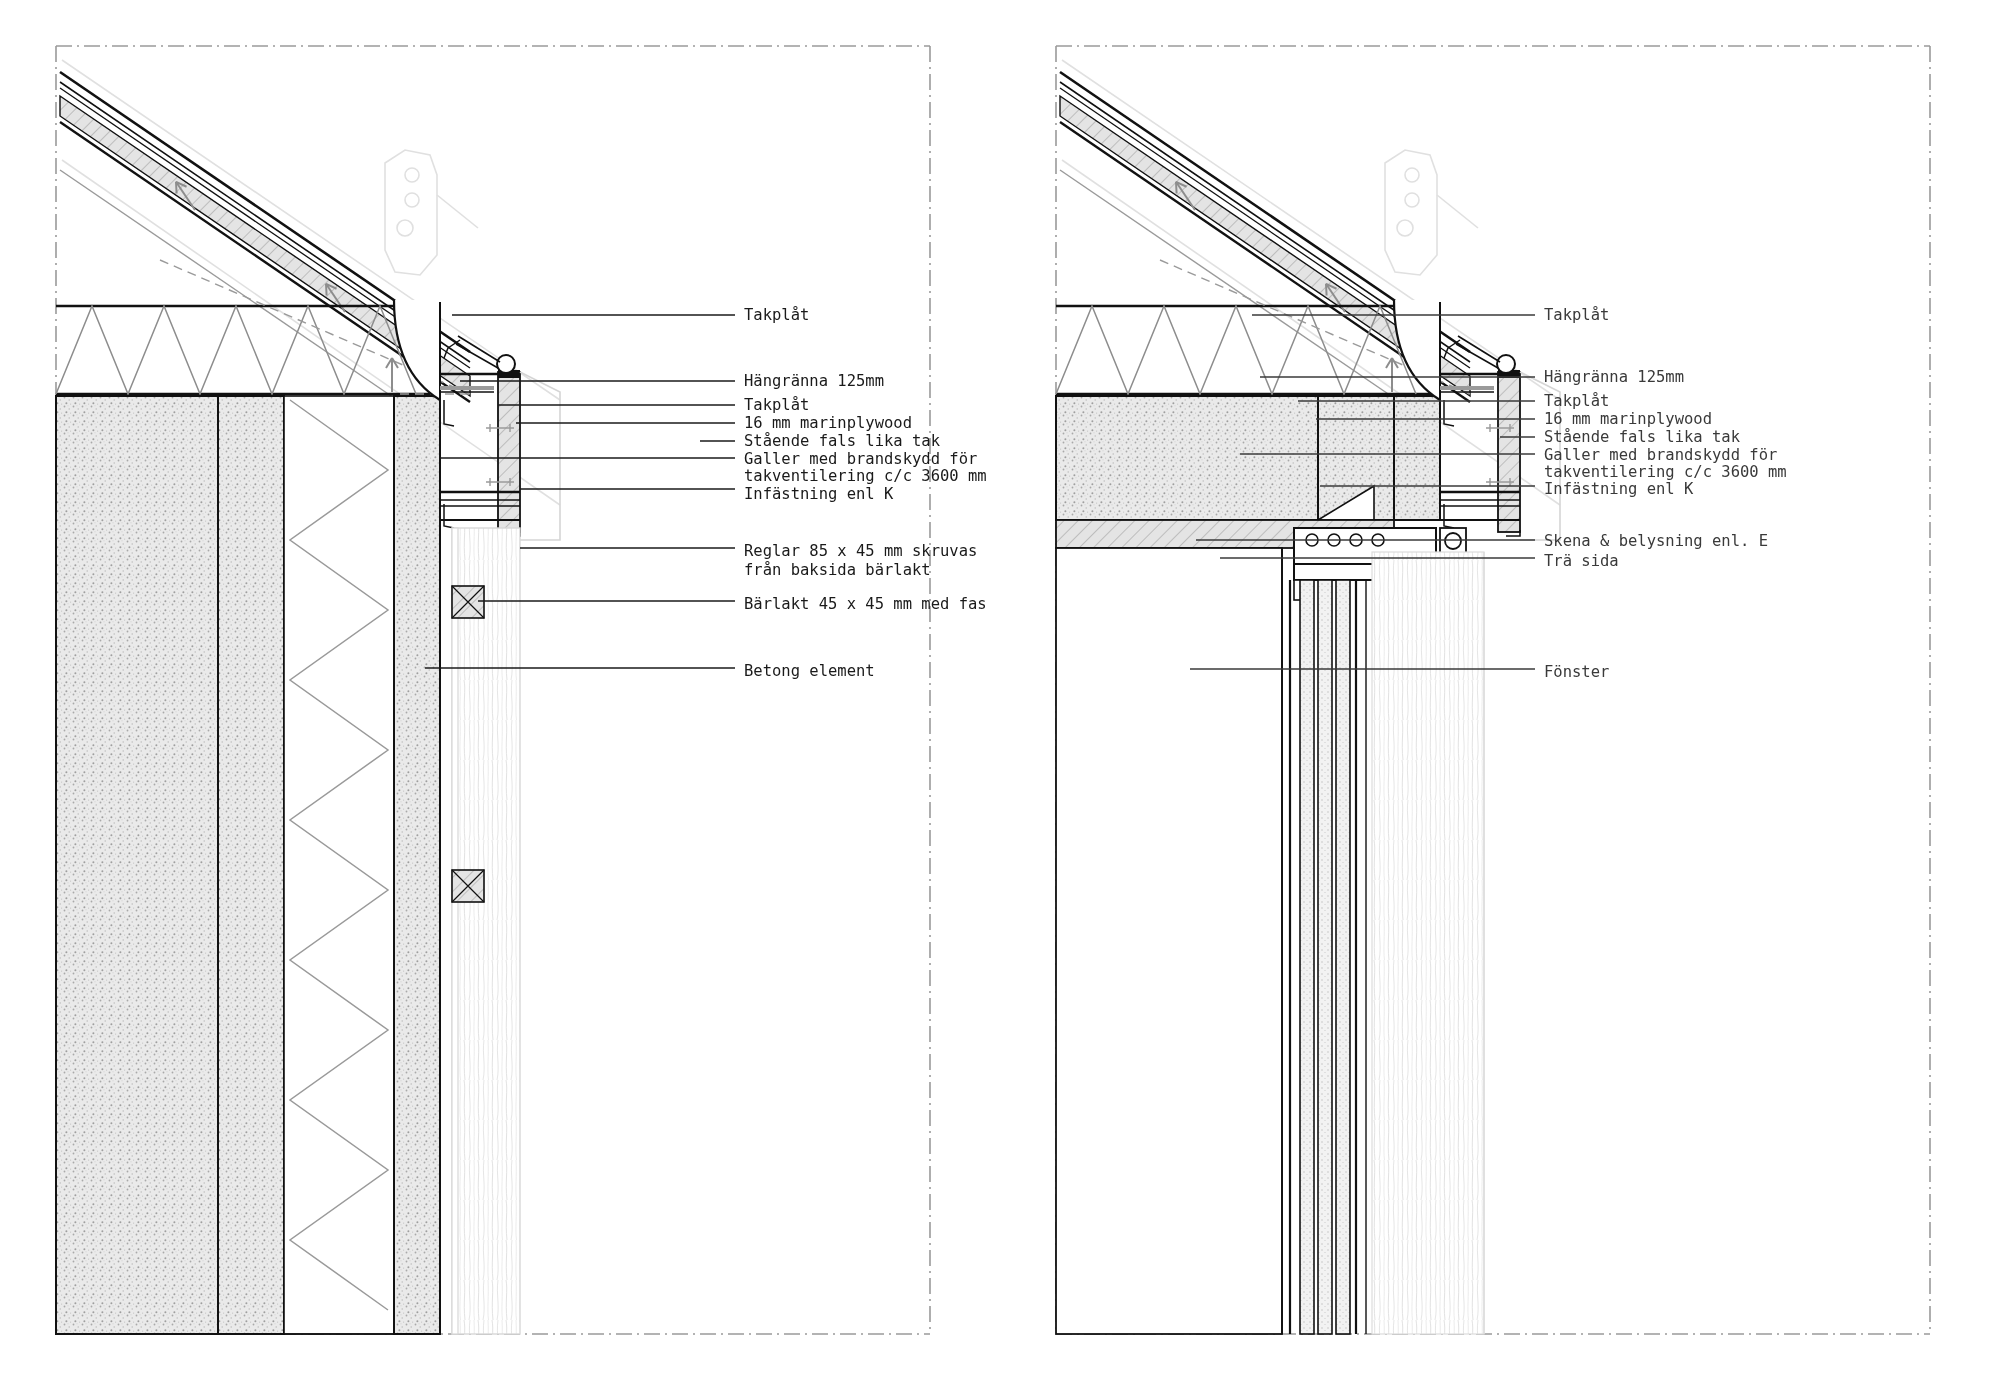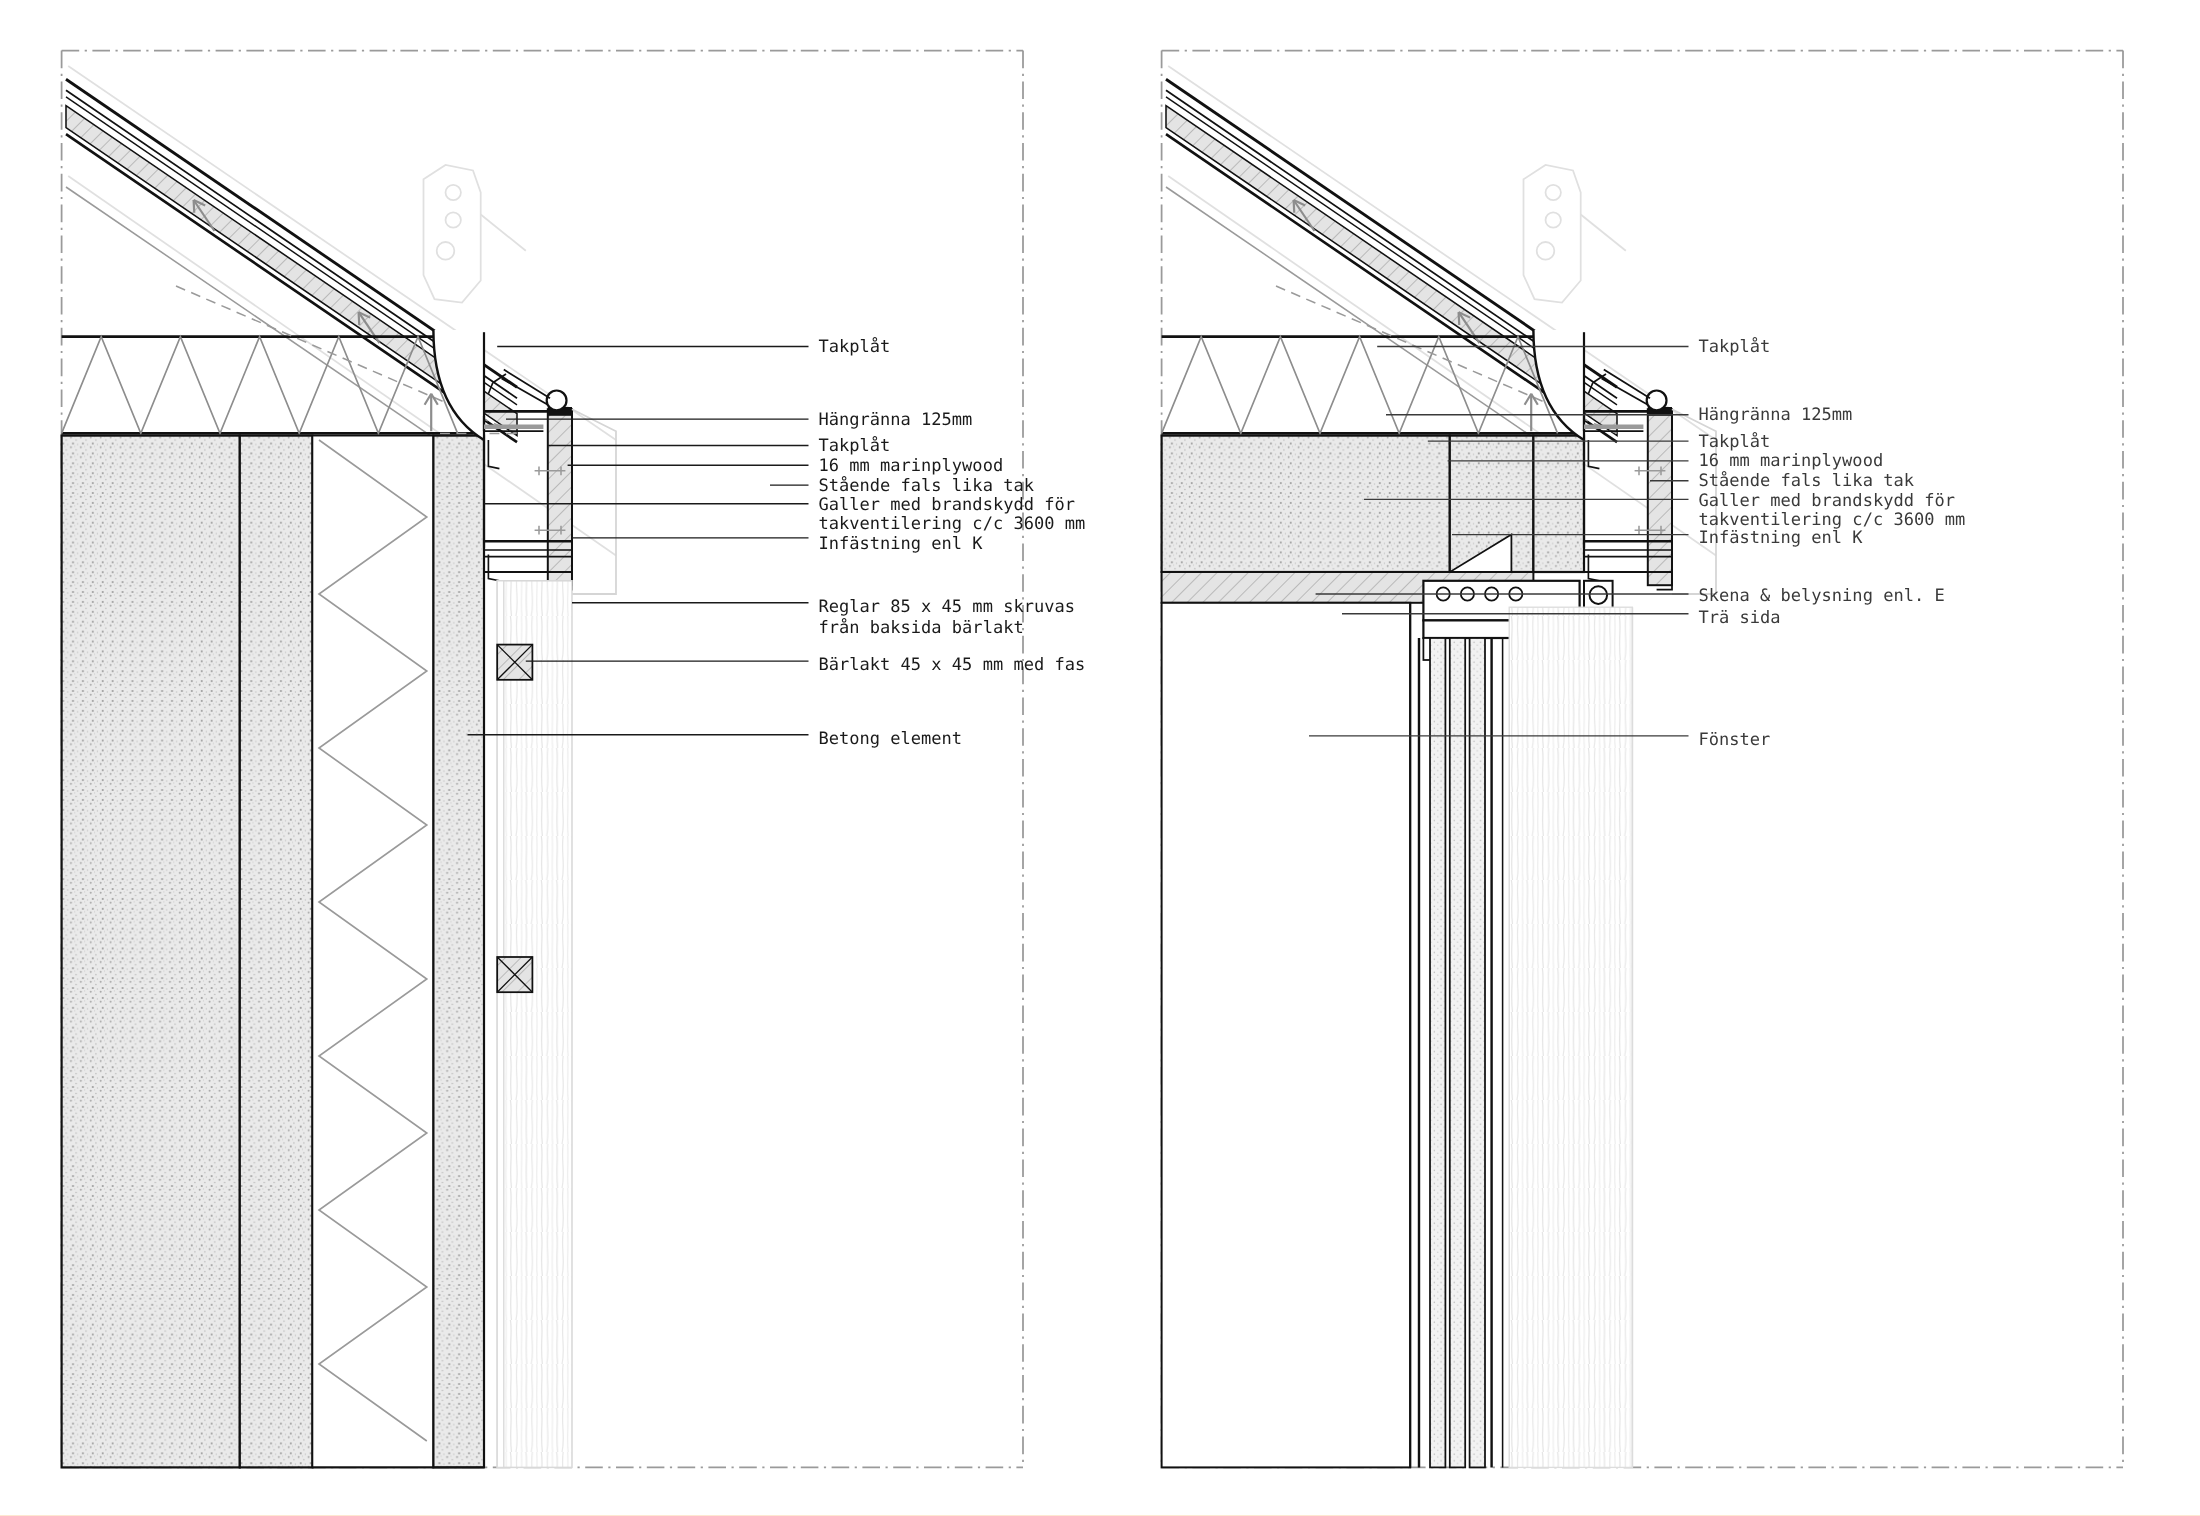--- a/index.html
+++ b/index.html
@@ -1,17 +1,17 @@
 <!DOCTYPE html>
 <html><head>
 <meta charset="utf-8">
 <style>
   html,body{margin:0;padding:0;background:#ffffff;}
   body{width:2000px;height:1378px;font-family:"DejaVu Sans Mono","Liberation Sans",sans-serif;}
-  #stage{position:relative;width:2000px;height:1378px;overflow:hidden;background:#fdba74;}
+  #stage{position:relative;width:2000px;height:1378px;overflow:hidden;background:#f0abfc;}
   svg{display:block;}
   .lbl{font-family:"DejaVu Sans Mono",monospace;font-size:15.5px;fill:#1a1a1a;letter-spacing:0px;}
   .lbl-r{font-family:"DejaVu Sans Mono",monospace;font-size:15.5px;fill:#3a3a3a;}
 </style>
 </head>
 <body>
 
 <div id="stage">
 <svg width="2000" height="1378" viewBox="0 0 2000 1378" xmlns="http://www.w3.org/2000/svg">
 

